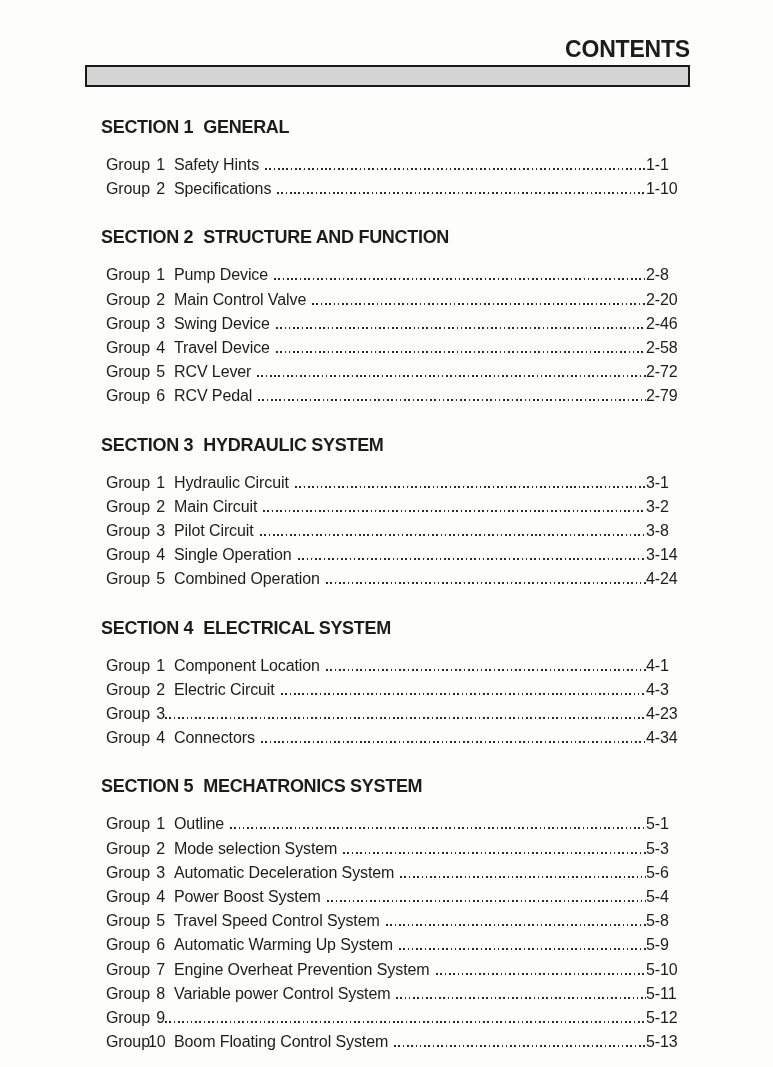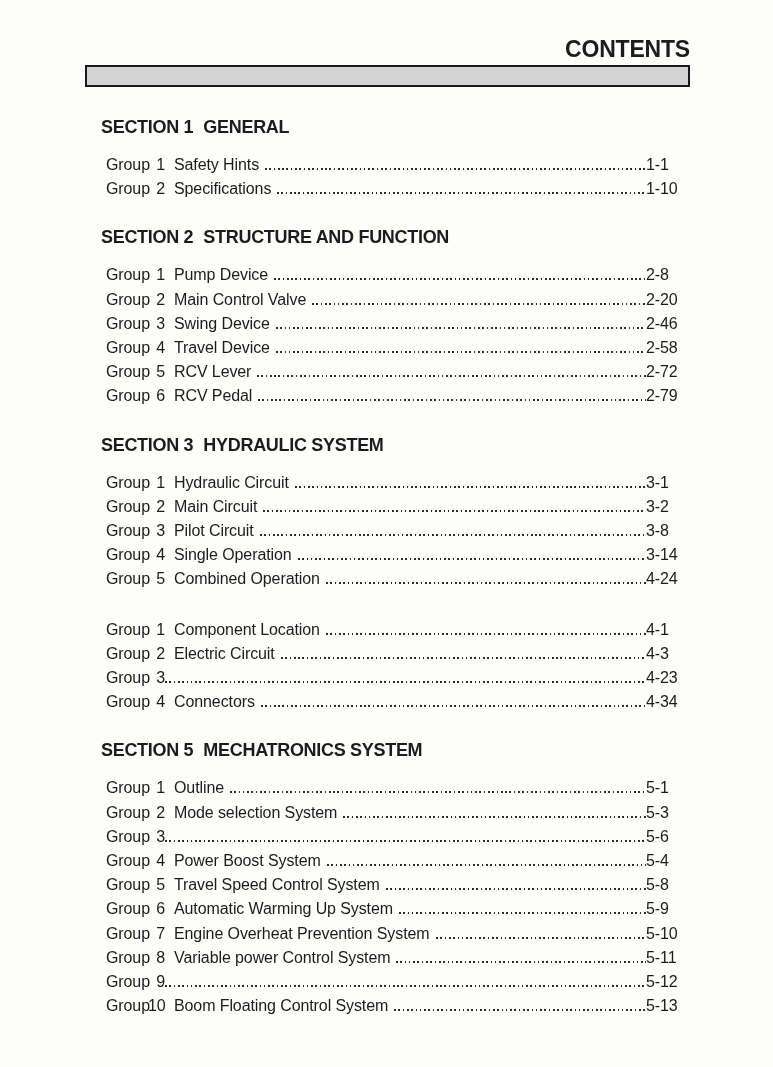--- a/index.html
+++ b/index.html
@@ -191,20 +191,21 @@
     <span class="entry-group">Group</span>
     <span class="entry-num">5</span>
     <span class="entry-title">Combined Operation</span>
     <span class="leader"></span>
     <span class="entry-page">4-24</span>
   </div>
 </div>
   </section>
 
   <section class="section">
+    <h2 class="section-heading"><span class="section-label">SECTION 4</span><span class="section-title">ELECTRICAL SYSTEM</span></h2>
     <div class="entries">
   <div class="entry">
     <span class="entry-group">Group</span>
     <span class="entry-num">1</span>
     <span class="entry-title">Component Location</span>
     <span class="leader"></span>
     <span class="entry-page">4-1</span>
   </div>
 
   <div class="entry">
@@ -247,20 +248,21 @@
     <span class="entry-group">Group</span>
     <span class="entry-num">2</span>
     <span class="entry-title">Mode selection System</span>
     <span class="leader"></span>
     <span class="entry-page">5-3</span>
   </div>
 
   <div class="entry">
     <span class="entry-group">Group</span>
     <span class="entry-num">3</span>
+    <span class="entry-title">Automatic Deceleration System</span>
     <span class="leader"></span>
     <span class="entry-page">5-6</span>
   </div>
 
   <div class="entry">
     <span class="entry-group">Group</span>
     <span class="entry-num">4</span>
     <span class="entry-title">Power Boost System</span>
     <span class="leader"></span>
     <span class="entry-page">5-4</span>

